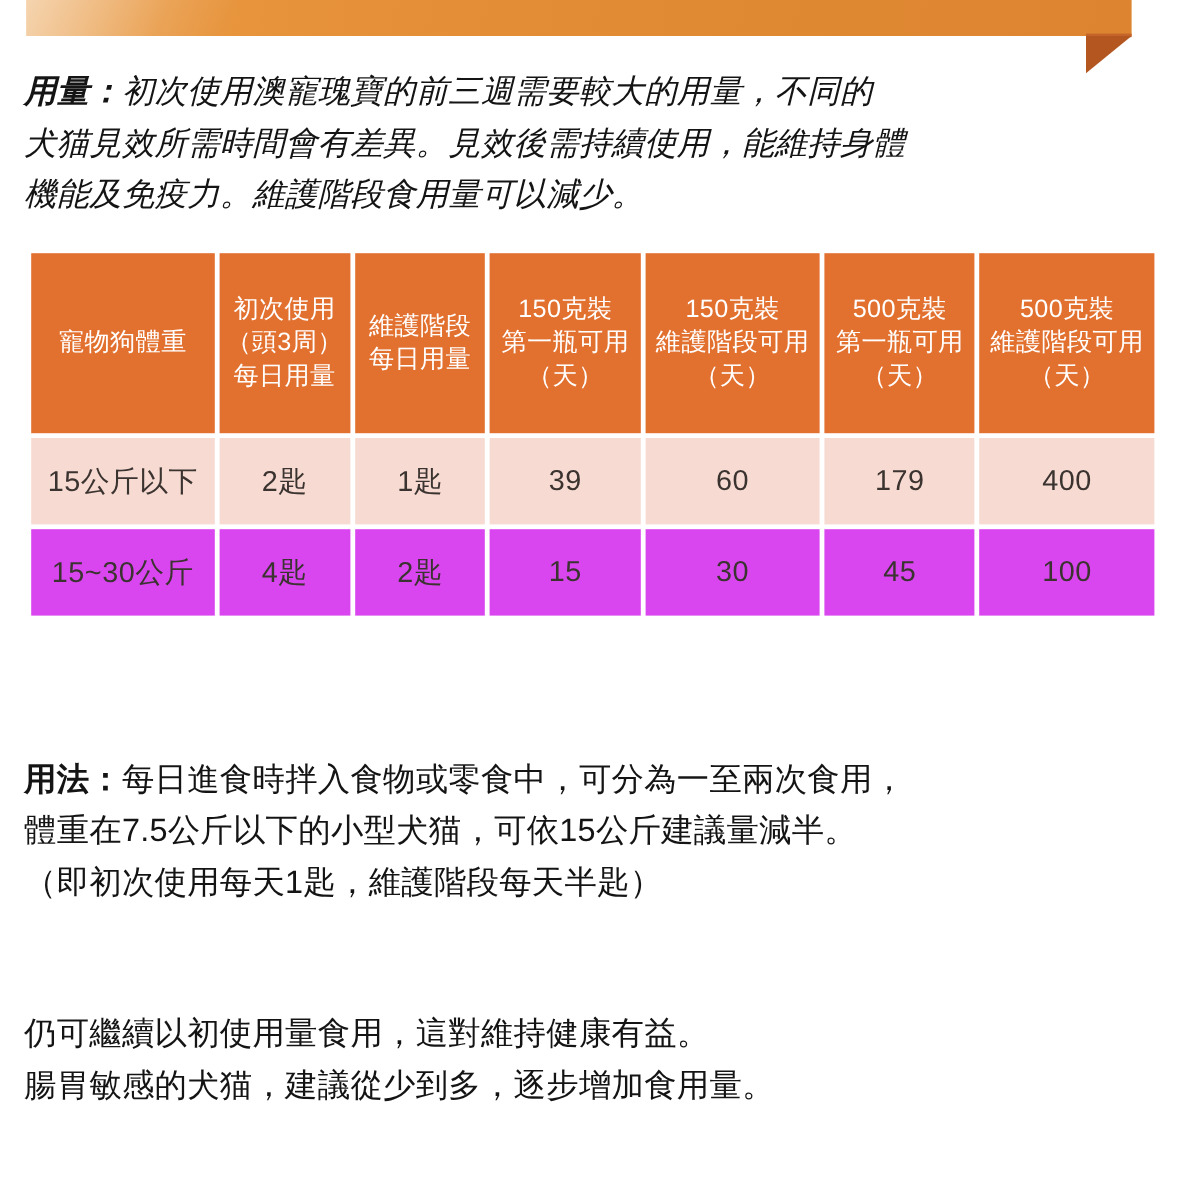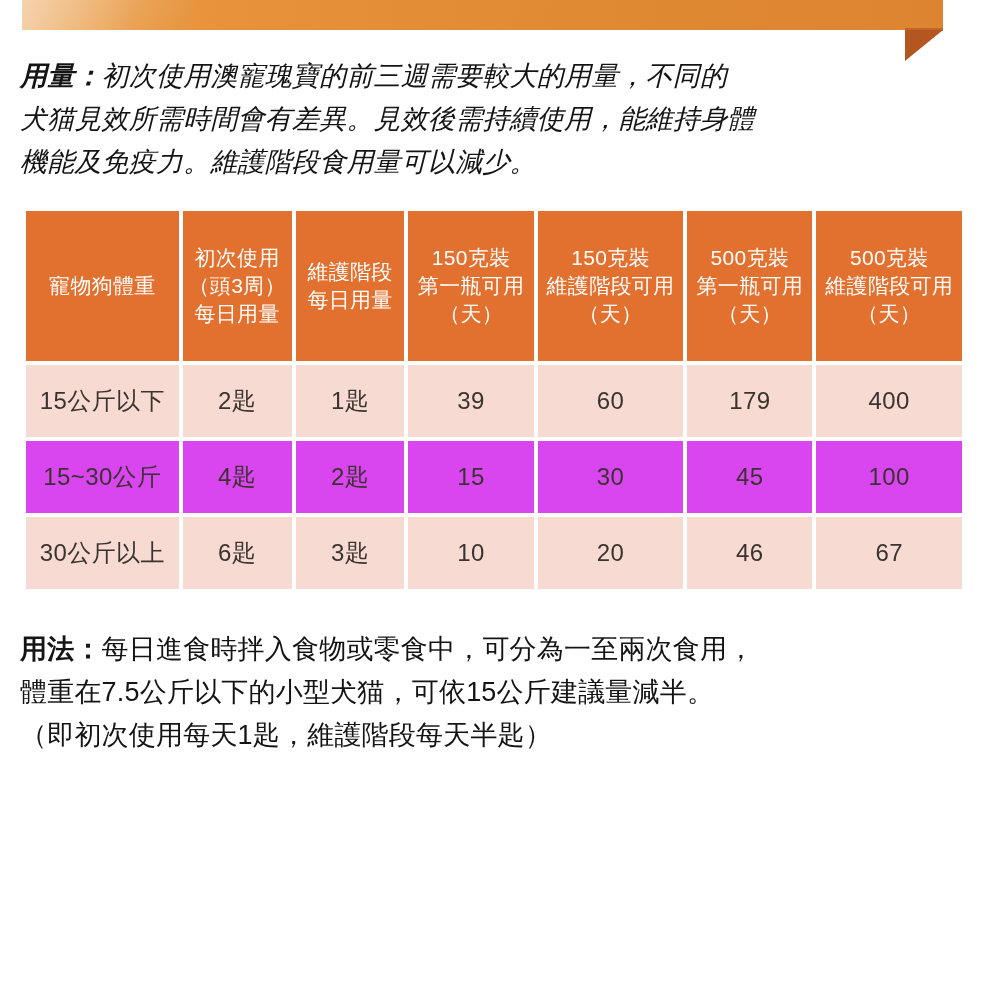--- a/index.html
+++ b/index.html
@@ -215,32 +215,25 @@
       </tr>
       <tr class="row-light">
         <td>15~30公斤</td>
         <td>4匙</td>
         <td>2匙</td>
         <td>15</td>
         <td>30</td>
         <td>45</td>
         <td>100</td>
       </tr>
-      <tr class="row-dark">
-        <td>30公斤以上</td>
-        <td>6匙</td>
-        <td>3匙</td>
-        <td>10</td>
-        <td>20</td>
-        <td>46</td>
-        <td>67</td>
-      </tr>
     </tbody>
 </table>
 
 <div class="body-text usage-block">
   <span class="line"><b>用法：</b><span>每日進食時拌入食物或零食中，可分為一至兩次食用，</span></span>
   <span class="line">體重在7.5公斤以下的小型犬猫，可依15公斤建議量減半。</span>
   <span class="line">（即初次使用每天1匙，維護階段每天半匙）</span>
 </div>
 
 <div class="body-text special-block">
+  <span class="line">仍可繼續以初使用量食用，這對維持健康有益。</span>
+  <span class="line">腸胃敏感的犬猫，建議從少到多，逐步增加食用量。</span>
 </div>
 
 </body></html>

